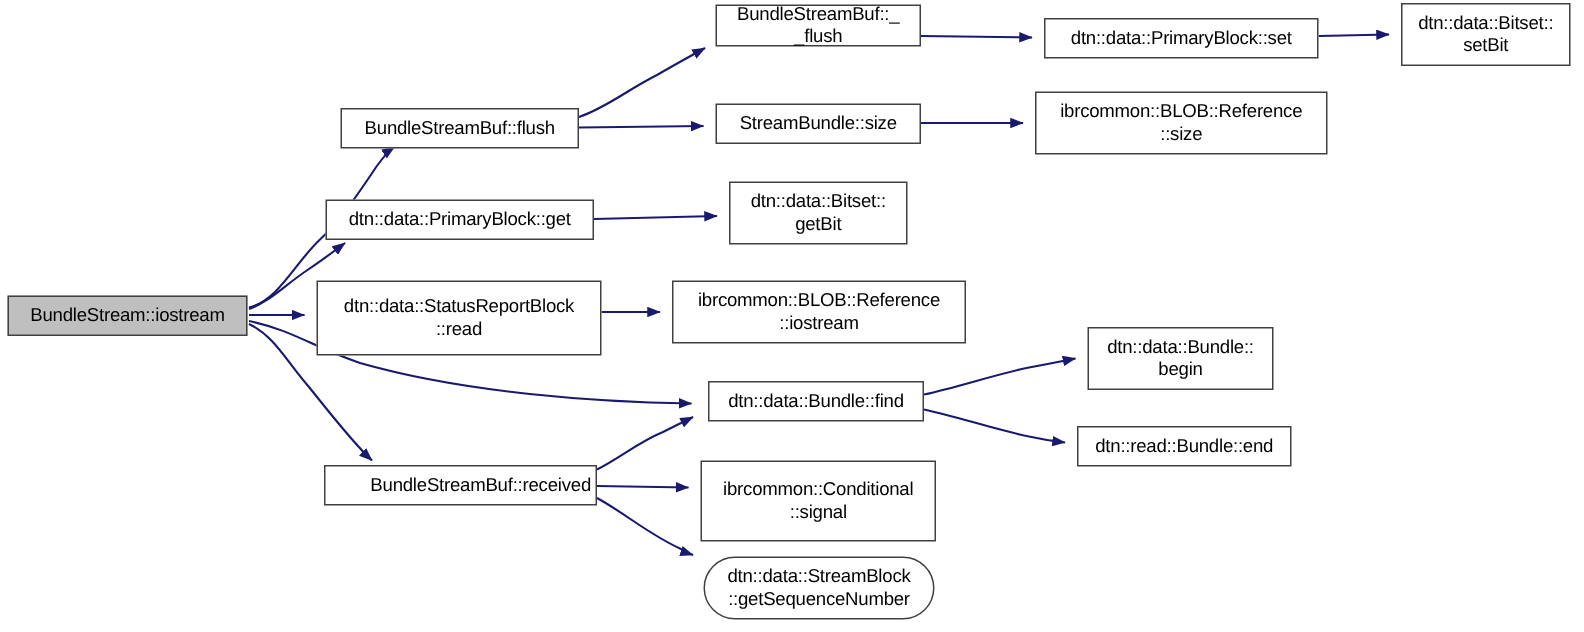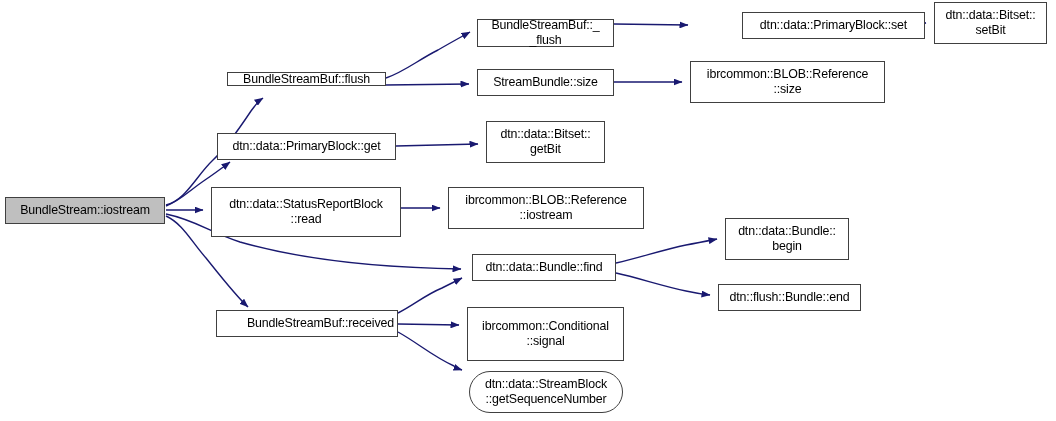--- a/index.html
+++ b/index.html
@@ -78,40 +78,40 @@
         <path d="M614,24 L688,25" fill="none" stroke="#191970" stroke-width="1.4" marker-end="url(#arrowhead)"></path>
         <path d="M614,82 L682,82" fill="none" stroke="#191970" stroke-width="1.4" marker-end="url(#arrowhead)"></path>
         <path d="M616,263 C639,258 662,250 686,245 C697,243 707,241 717,239" fill="none" stroke="#191970" stroke-width="1.4" marker-end="url(#arrowhead)"></path>
         <path d="M616,273 C639,278 662,286 686,291 C695,293 701,294 710,295" fill="none" stroke="#191970" stroke-width="1.4" marker-end="url(#arrowhead)"></path>
         <path d="M879,24 L926,23" fill="none" stroke="#191970" stroke-width="1.4" marker-end="url(#arrowhead)"></path>
       </g>
   </svg>
 
   <div id="nodes-layer">
       <div class="gnode root" style="left: 5px; top: 197px; width: 160px; height: 27px;"><span class="nlabel">BundleStream::iostream</span></div>
-      <div class="gnode" style="left: 227px; top: 72px; width: 159px; height: 14px;"><span class="nlabel">BundleStreamBuf::flush</span></div>
+      <div class="gnode" style="left: 227px; top: 72px; width: 159px; height: 27px;"><span class="nlabel">BundleStreamBuf::flush</span></div>
       <div class="gnode" style="left: 217px; top: 133px; width: 179px; height: 27px;"><span class="nlabel">dtn::data::PrimaryBlock::get</span></div>
       <div class="gnode" style="left: 211px; top: 187px; width: 190px; height: 50px; align-items: center;"><span class="nlabel">dtn::data::StatusReportBlock
 ::read</span></div>
       <div class="gnode" style="left: 216px; top: 310px; width: 182px; height: 27px; text-align: right;"><span class="nlabel">BundleStreamBuf::received</span></div>
-      <div class="gnode" style="left: 477px; top: 3px; width: 137px; height: 28px; margin-top: 16px;"><span class="nlabel">BundleStreamBuf::_
+      <div class="gnode" style="left: 477px; top: 3px; width: 137px; height: 28px;"><span class="nlabel">BundleStreamBuf::_
 _flush</span></div>
       <div class="gnode" style="left: 477px; top: 69px; width: 137px; height: 27px;"><span class="nlabel">StreamBundle::size</span></div>
       <div class="gnode" style="left: 486px; top: 121px; width: 119px; height: 42px;"><span class="nlabel">dtn::data::Bitset::
 getBit</span></div>
       <div class="gnode" style="left: 448px; top: 187px; width: 196px; height: 42px;"><span class="nlabel">ibrcommon::BLOB::Reference
 ::iostream</span></div>
       <div class="gnode" style="left: 472px; top: 254px; width: 144px; height: 27px;"><span class="nlabel">dtn::data::Bundle::find</span></div>
       <div class="gnode" style="left: 467px; top: 307px; width: 157px; height: 54px;"><span class="nlabel">ibrcommon::Conditional
 ::signal</span></div>
       <div class="gnode" style="left: 469px; top: 371px; width: 154px; height: 42px; border-radius: 21px;"><span class="nlabel">dtn::data::StreamBlock
 ::getSequenceNumber</span></div>
-      <div class="gnode" style="left: 696px; top: 12px; width: 183px; height: 27px; margin-left: 46px;"><span class="nlabel">dtn::data::PrimaryBlock::set</span></div>
+      <div class="gnode" style="left: 696px; top: 12px; width: 183px; height: 27px;"><span class="nlabel">dtn::data::PrimaryBlock::set</span></div>
       <div class="gnode" style="left: 690px; top: 61px; width: 195px; height: 42px;"><span class="nlabel">ibrcommon::BLOB::Reference
 ::size</span></div>
       <div class="gnode" style="left: 725px; top: 218px; width: 124px; height: 42px;"><span class="nlabel">dtn::data::Bundle::
 begin</span></div>
-      <div class="gnode" style="left: 718px; top: 284px; width: 143px; height: 27px;"><span class="nlabel">dtn::flush::Bundle::end</span></div>
+      <div class="gnode" style="left: 718px; top: 284px; width: 143px; height: 27px;"><span class="nlabel">dtn::read::Bundle::end</span></div>
       <div class="gnode" style="left: 934px; top: 2px; width: 113px; height: 42px;"><span class="nlabel">dtn::data::Bitset::
 setBit</span></div>
     </div>
 
 </div>
 
 </body></html>

